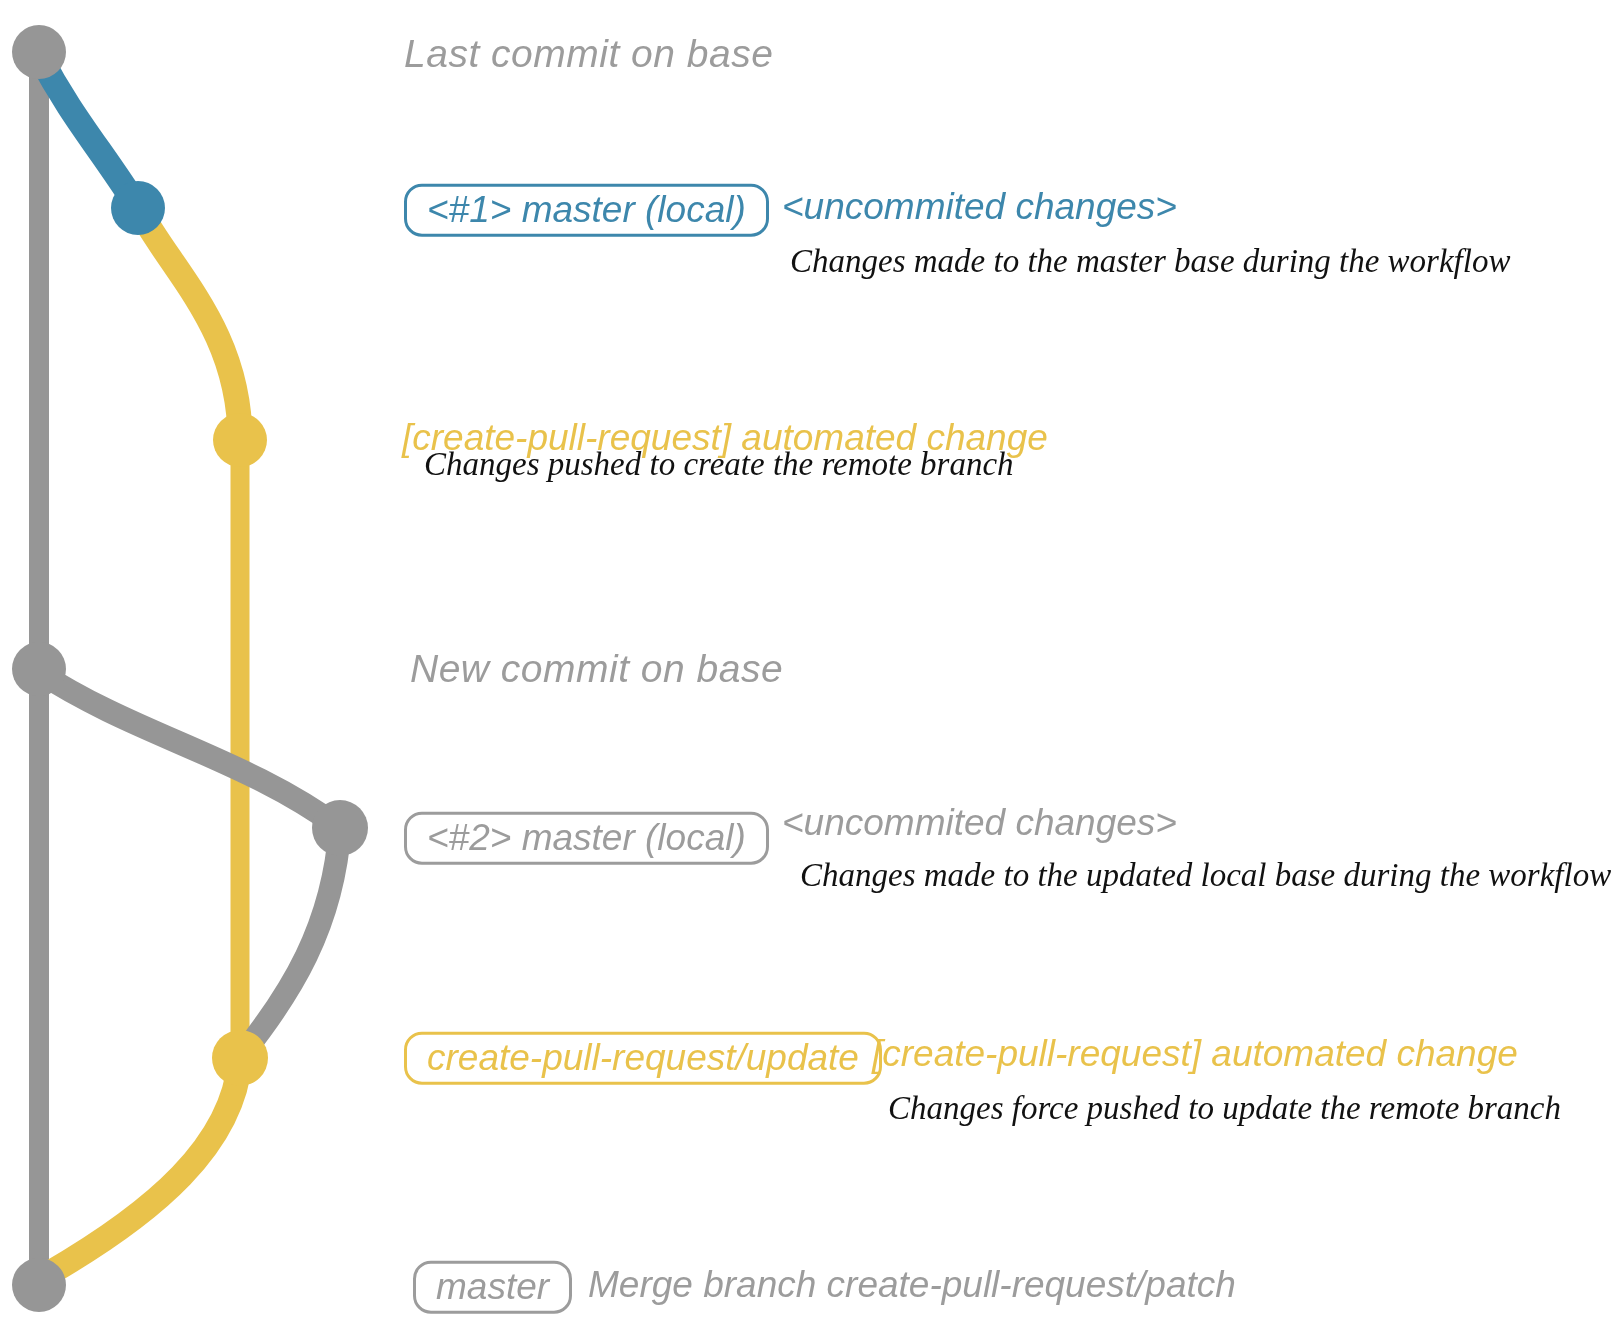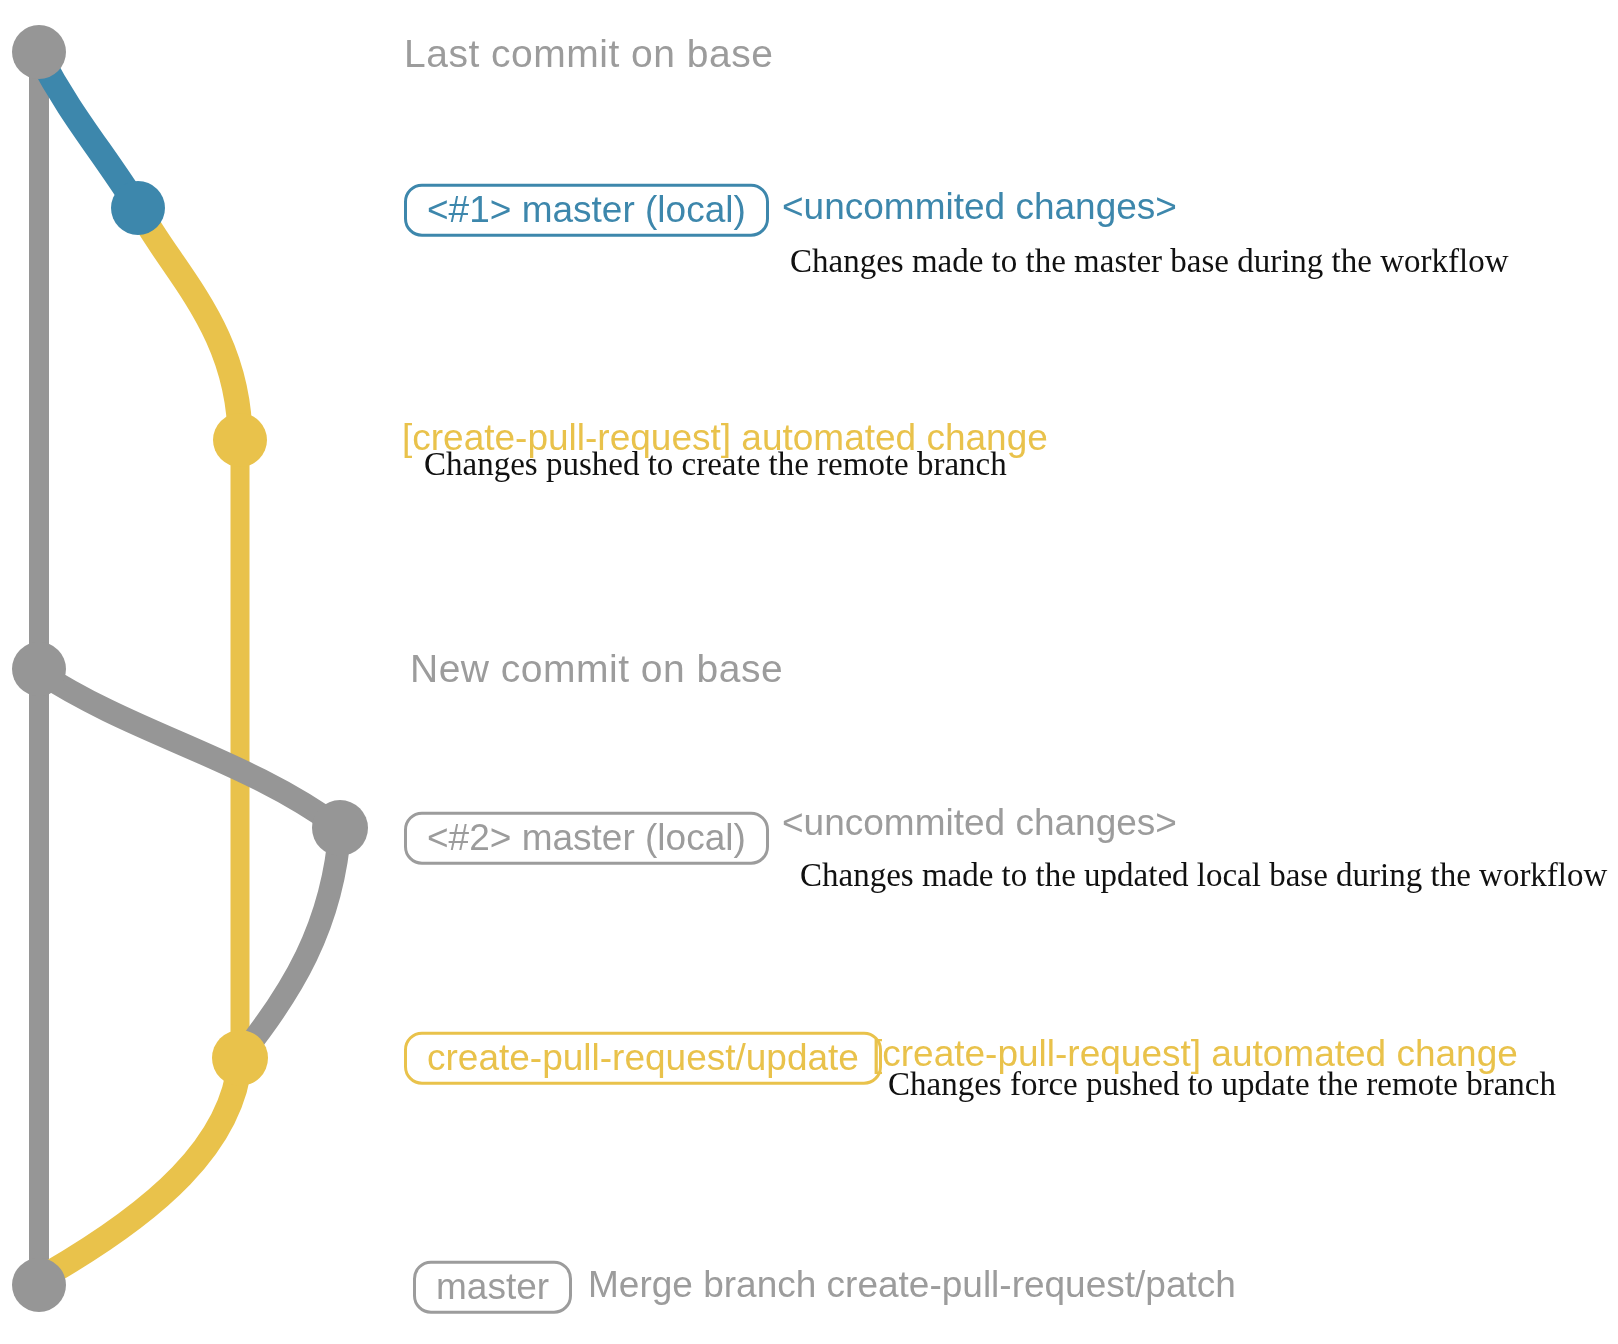--- a/index.html
+++ b/index.html
@@ -3,20 +3,21 @@
 <meta charset="utf-8">
 <style>
   html, body { margin: 0; padding: 0; background: #ffffff; }
   .canvas {
     position: relative;
     width: 1618px;
     height: 1344px;
     background: #ffffff;
     font-family: "Liberation Sans", sans-serif;
     overflow: hidden;
+    font-style: italic;
   }
   .graph-svg { position: absolute; left: 0; top: 0; }
 
   .abs { position: absolute; transform: translateY(-50%); white-space: nowrap; }
 
   .heading {
     color: #9c9c9c;
     font-size: 39px;
     letter-spacing: 0.5px;
   }
@@ -83,18 +84,18 @@
   <div class="abs desc" style="left:424px; top:464px;">Changes pushed to create the remote branch</div>
 
   <div class="abs heading" style="left:410px; top:669px;">New commit on base</div>
 
   <div class="abs badge badge-gray" style="left:404px; top:826px;margin-top:12px;">&lt;#2&gt; master (local)</div>
   <div class="abs side-label lbl-gray" style="left:782px; top:823px;">&lt;uncommited changes&gt;</div>
   <div class="abs desc" style="left:800px; top:875px;text-align:right;">Changes made to the updated local base during the workflow</div>
 
   <div class="abs badge badge-yellow" style="left:404px; top:1058px;">create-pull-request/update</div>
   <div class="abs side-label lbl-yellow" style="left:872px; top:1054px;">[create-pull-request] automated change</div>
-  <div class="abs desc" style="left:888px; top:1084px;">Changes force pushed to update the remote branch</div>
+  <div class="abs desc" style="left:888px; top:1108px;">Changes force pushed to update the remote branch</div>
 
   <div class="abs badge badge-gray" style="left:413px; top:1287px;">master</div>
   <div class="abs side-label lbl-gray" style="left:588px; top:1285px;">Merge branch create-pull-request/patch</div>
 
 </div>
 
 </body></html>

